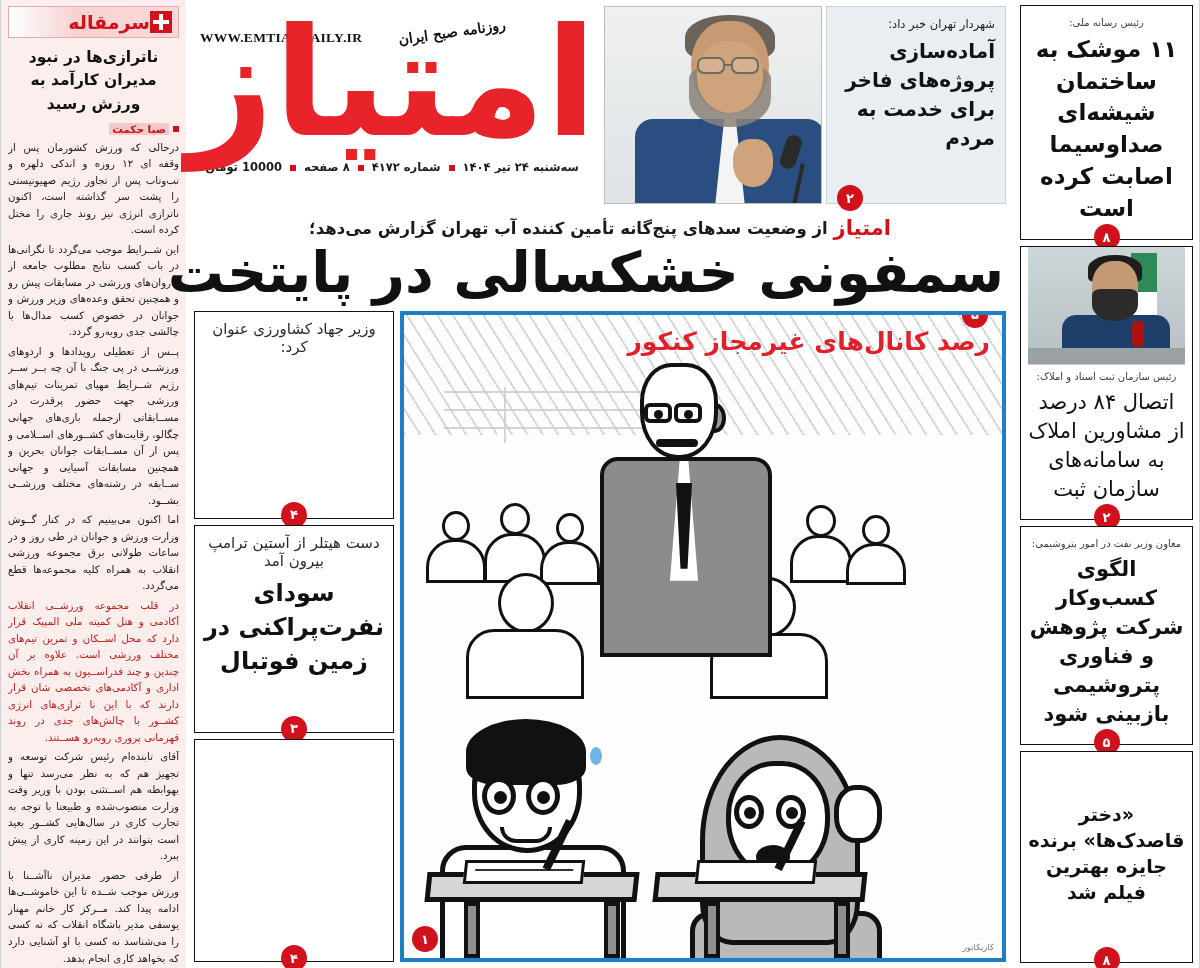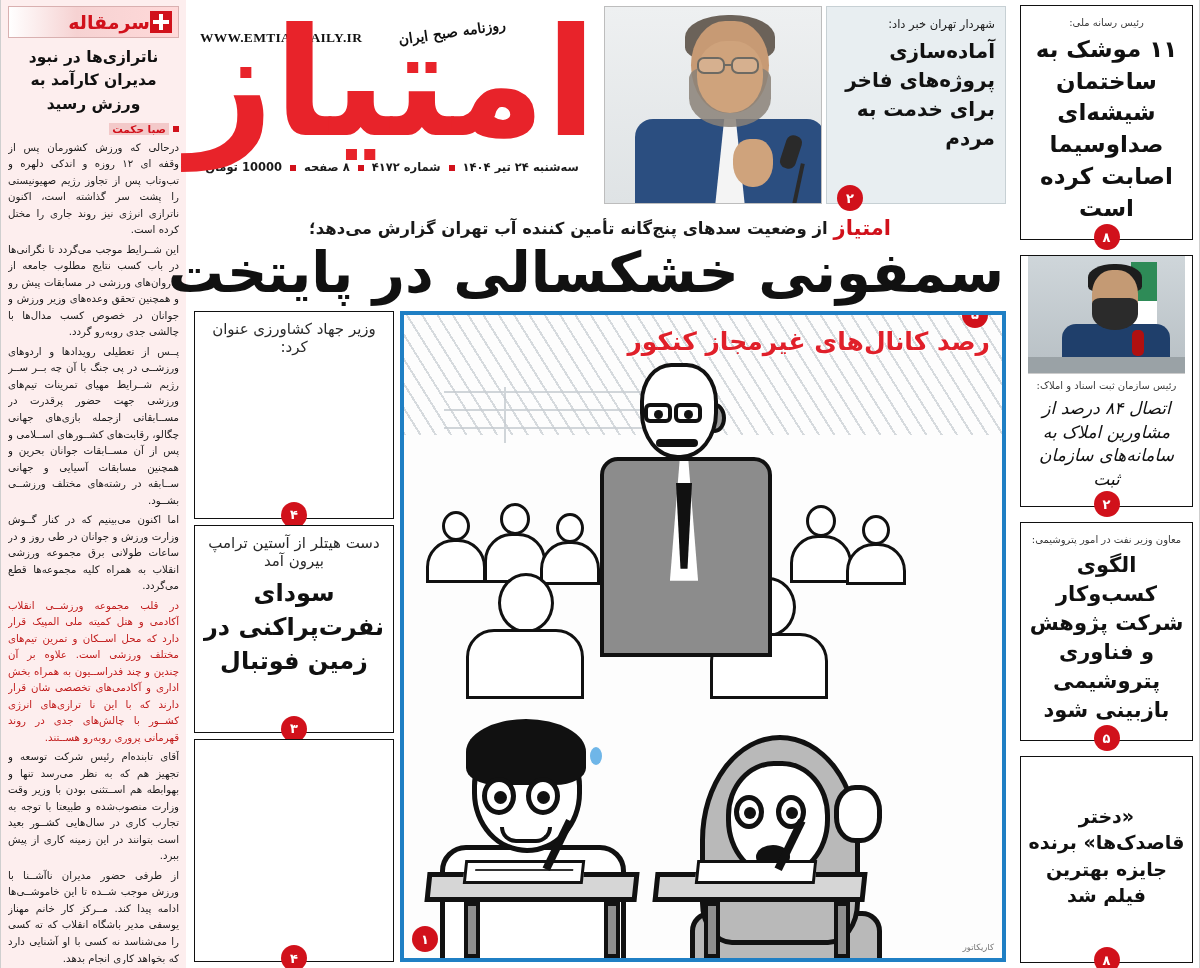--- a/index.html
+++ b/index.html
@@ -289,35 +289,35 @@
   .paper1::after{content:"";position:absolute;left:8px;top:6px;right:8px;height:2px;
     background:repeating-linear-gradient(0deg,#333 0 2px,transparent 2px 7px);}
   .pencil{position:absolute;width:8px;height:54px;background:#111;z-index:8;}
   .pencil1{left:150px;bottom:86px;transform:rotate(26deg);}
   .pencil2{left:382px;bottom:86px;transform:rotate(26deg);}
   .desk-leg{position:absolute;background:#8f8f8f;border:4px solid #111;width:16px;height:56px;z-index:5;}
 
   
   .sidebar {
     width: 186px; height: 968px; border-right: 1px solid #cfcfcf;
-    padding: 5px 6px; display: flex; flex-direction: column; gap: 15px;
+    padding: 5px 6px; display: flex; flex-direction: column; gap: 6px;
     background: #fff;
   }
   .sb-card {
     border: 1px solid #111; padding: 7px 7px 15px 7px; position: relative;
     display: flex; flex-direction: column; align-items: center; text-align: center;
     background: #fff;
   }
   .sb-card.s1 { flex: 0 0 228px; }
   .sb-card.s2 { flex: 0 0 calc(230px); padding-top: 0; }
   .sb-card.s3 { flex: 0 0 200px; }
   .sb-card.s4 { flex: 1 1 auto; justify-content: center; }
   .sb-kicker { font-size: 10px; color: #3a3a3a; margin: 4px 0 6px 0; }
   .sb-title { font-size: 23px; font-weight: bold; line-height: 1.38; color: #111; }
-  .sb-card.s2 .sb-title { font-size: 17px; font-weight: normal; font-style: italic; }
+  .sb-card.s2 .sb-title { font-size: 21px; font-weight: normal; }
   .sb-card.s3 .sb-title { font-size: 21px; }
   .sb-card.s4 .sb-title { font-size: 19px; }
   .sb-badge { position: absolute; bottom: -11px; left: 50%; transform: translateX(-50%); }
   .sb-photo {
     width: 100%; height: 118px; margin: 0 0 2px 0; position: relative;
     overflow: hidden; background: #d9dde0; border-bottom: 1px solid #ccc;
   }
   .sp-bg { position: absolute; inset: 0; background: linear-gradient(180deg,#cfd6da 0%,#b7bfc4 100%); }
   .sp-flag { position:absolute; right:28px; top:6px; width:26px; height:108px;
     background: linear-gradient(180deg,#2e8b57 0 36%,#ffffff 36% 68%,#d1111b 68% 100%); }

